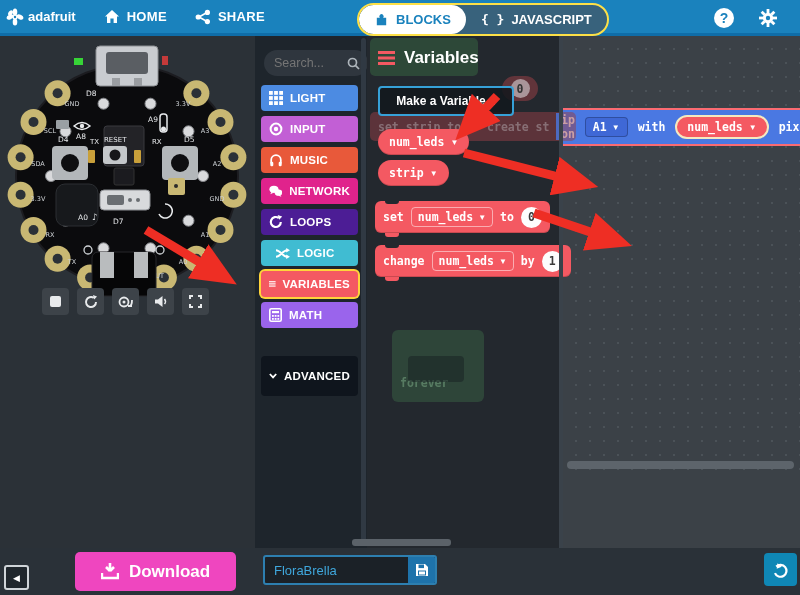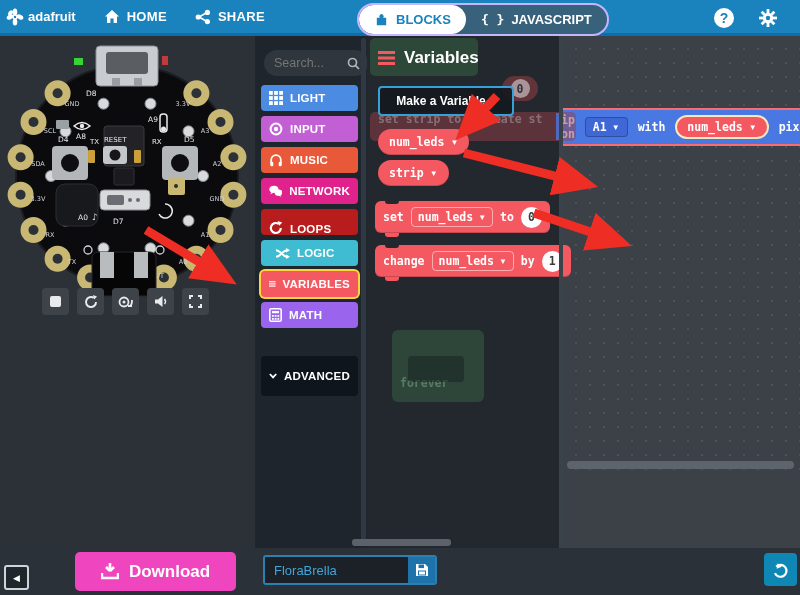--- a/index.html
+++ b/index.html
@@ -3,21 +3,21 @@
 <meta charset="utf-8">
 <style>
   html,body{margin:0;padding:0;background:#10151a;}
   .app{position:relative;width:800px;height:595px;overflow:hidden;
        font-family:"Liberation Sans",sans-serif;background:var(--workspace);}
   
   .header{position:absolute;left:0;top:0;width:800px;height:36px;background:var(--header-blue);
           border-bottom:3px solid var(--header-dark);box-sizing:border-box;display:flex;align-items:center;z-index:40;}
   .brand{display:flex;align-items:center;gap:4px;margin-left:6px;color:#fff;font-weight:bold;font-size:13px;}
   .navitem{display:flex;align-items:center;gap:7px;color:#fff;font-weight:bold;font-size:13px;margin-left:28px;cursor:pointer;letter-spacing:.3px;}
-  .mode{position:absolute;left:357px;top:3px;height:29px;display:flex;border:2px solid #c4b5fd;border-radius:18px;
+  .mode{position:absolute;left:357px;top:3px;height:29px;display:flex;border:2px solid #fde047;border-radius:18px;
         background:var(--js-tab);overflow:hidden;}
   .mode .seg{display:flex;align-items:center;gap:7px;padding:0 15px;font-weight:bold;font-size:13px;cursor:pointer;}
   .seg-blocks{background:#fff;color:var(--header-blue);border-radius:16px;}
   .seg-js{color:#fff;}
   .hicon{position:absolute;top:8px;cursor:pointer;}
   .help{left:714px;width:20px;height:20px;border-radius:50%;background:#fff;color:var(--header-blue);
         font-weight:bold;font-size:14px;display:flex;align-items:center;justify-content:center;}
   .gear{left:758px;}
   
   .main{position:absolute;left:0;top:36px;width:800px;height:512px;}
@@ -363,21 +363,21 @@
         </div>
         <div class="cat" style="background: rgb(224, 35, 140);">
           <svg width="14" height="14" viewBox="0 0 16 16">
             <ellipse cx="6" cy="6" rx="5.5" ry="4.3" fill="#fff"></ellipse>
               <path d="M3 9 l-1.5 3 4 -1.8 z" fill="#fff"></path>
             <ellipse cx="11.5" cy="10" rx="4.3" ry="3.4" fill="#fff" stroke="currentColor" stroke-width="1"></ellipse>
             <path d="M13.5 12.5 l1.5 2.6 -3.6 -1.4 z" fill="#fff"></path>
           </svg>
           <span>NETWORK</span>
         </div>
-        <div class="cat" style="background: #b91c1c; align-items: flex-end;">
+        <div class="cat" style="background: #4c1d95;">
           <svg width="14" height="14" viewBox="0 0 14 14">
             <path d="M11.8 7 a5 5 0 1 1 -2 -4" fill="none" stroke="#fff" stroke-width="2.2"></path>
             <path d="M8.7 0 l4.5 1.6 -3 3.2 z" fill="#fff"></path>
           </svg>
           <span>LOOPS</span>
         </div>
         <div class="cat" style="background: rgb(64, 188, 210); padding-left: 14px;">
           <svg width="15" height="13" viewBox="0 0 16 14">
             <path d="M1 3.5 C6 3.5 8 10.5 13 10.5 M1 10.5 C6 10.5 8 3.5 13 3.5" fill="none" stroke="#fff" stroke-width="2"></path>
             <path d="M12 1 l4 2.5 -4 2.5 z" fill="#fff"></path>
@@ -416,21 +416,21 @@
           </svg>
           <span>ADVANCED</span>
         </div>
       </div>
       <div class="tb-scroll"></div>
     </div>
 
     <div class="flyout">
 
       <div class="ghost" style="left:3px;top:2px;width:108px;height:38px;background:rgba(55,104,66,.5);border-radius:5px;"></div>
-      <div class="ghost bfont" style="left:3px;top:76px;width:190px;height:29px;background:rgba(150,62,70,.5);border-radius:5px;display:flex;align-items:flex-start;gap:19px;padding:0 8px;color:rgba(215,220,226,.35);">
+      <div class="ghost bfont" style="left:3px;top:76px;width:190px;height:29px;background:rgba(150,62,70,.5);border-radius:5px;display:flex;align-items:center;gap:26px;padding:0 8px;color:rgba(215,220,226,.35);">
         <span>set strip to</span>
           <span>create st</span>
       </div>
       <div class="ghost" style="left:135px;top:40px;width:36px;height:25px;background:rgba(150,62,70,.55);border-radius:13px;display:flex;align-items:center;justify-content:center;">
         <span class="bfont" style="background:rgba(230,230,232,.55);border-radius:10px;min-width:19px;height:19px;display:flex;align-items:center;justify-content:center;color:#333;">0</span>
       </div>
       <div class="ghost" style="left:189px;top:77px;width:7px;height:27px;background:rgba(74,120,226,.8);"></div>
       <div class="ghost" style="left:25px;top:294px;width:92px;height:72px;background:rgba(62,112,74,.4);border-radius:6px;">
         <span class="bfont" style="position:absolute;left:8px;top:22px;color:rgba(150,205,160,.4);margin-top:24px;">forever</span>
         <span style="position:absolute;left:16px;top:26px;width:56px;height:26px;background:rgba(25,35,36,.55);border-radius:4px;"></span>

